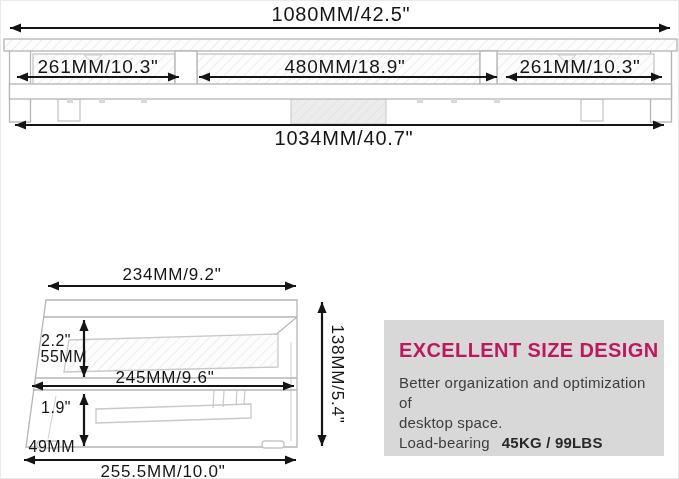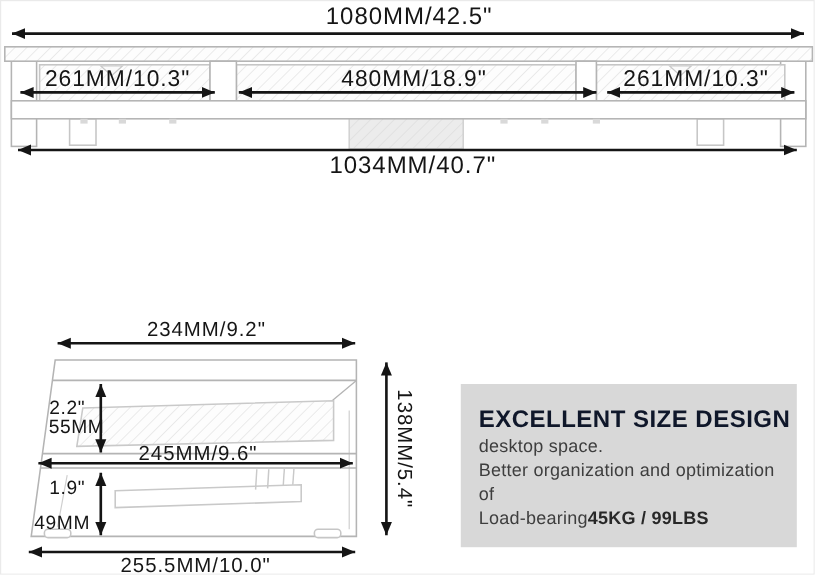--- a/index.html
+++ b/index.html
@@ -40,34 +40,35 @@
     top: 319px;
     width: 280px;
     height: 136px;
     background: #d8d8d8;
     padding: 18px 15px 0 15px;
   }
   .infobox h2 {
     font-size: 20px;
     font-weight: bold;
     letter-spacing: 0.4px;
-    color: #0f172a;
+    color: #be185d;
     line-height: 24px;
-    margin-bottom: 1px;
+    margin-bottom: 11px;
     white-space: nowrap;
   }
   .infobox .body {
     font-size: 15px;
     line-height: 20px;
     color: #3e3e3e;
     letter-spacing: 0.2px;
   }
   .load-val {
     font-weight: bold;
     color: #282828;
+    margin-left: 12px;
   }
 </style>
 </head>
 <body>
 
 <div class="canvas">
 
   <svg class="art" width="679" height="479" viewBox="0 0 679 479">
     <defs>
       <marker id="ah" markerWidth="12" markerHeight="10" refX="11" refY="5" orient="auto-start-reverse" markerUnits="userSpaceOnUse">
@@ -158,28 +159,28 @@
   <div class="dim fs19 center" style="left:97px;  top:56px;">261MM/10.3"</div>
   <div class="dim fs19 center" style="left:344px; top:56px;">480MM/18.9"</div>
   <div class="dim fs19 center" style="left:579px; top:56px;">261MM/10.3"</div>
   <div class="dim fs20 center" style="left:343px; top:127px;">1034MM/40.7"</div>
 
   <div class="dim fs17 center" style="left:171px; top:265px;">234MM/9.2"</div>
   <div class="dim fs16 ra" style="left:24px; width:46px; top:332px;">2.2"</div>
   <div class="dim fs16 ra" style="left:34px; width:52px; top:348px;">55MM</div>
   <div class="dim fs17 center" style="left:164px; top:368px;">245MM/9.6"</div>
   <div class="dim fs16 ra" style="left:24px; width:46px; top:399px;">1.9"</div>
-  <div class="dim fs16 ra" style="left:22px; width:52px; top:428px;">49MM</div>
+  <div class="dim fs16 ra" style="left:22px; width:52px; top:438px;">49MM</div>
   <div class="dim fs17 rot" style="left:336px; top:373px;">138MM/5.4"</div>
   <div class="dim fs17 center" style="left:162px; top:462px;">255.5MM/10.0"</div>
 
   <div class="infobox">
     <h2>EXCELLENT SIZE DESIGN</h2>
     <div class="body">
+      <div>Better organization and optimization of</div>
       <div>desktop space.</div>
-      <div>Better organization and optimization of</div>
       <div>
         <span>Load-bearing</span><span class="load-val">45KG / 99LBS</span>
       </div>
     </div>
   </div>
 
 </div>
 
 </body></html>

